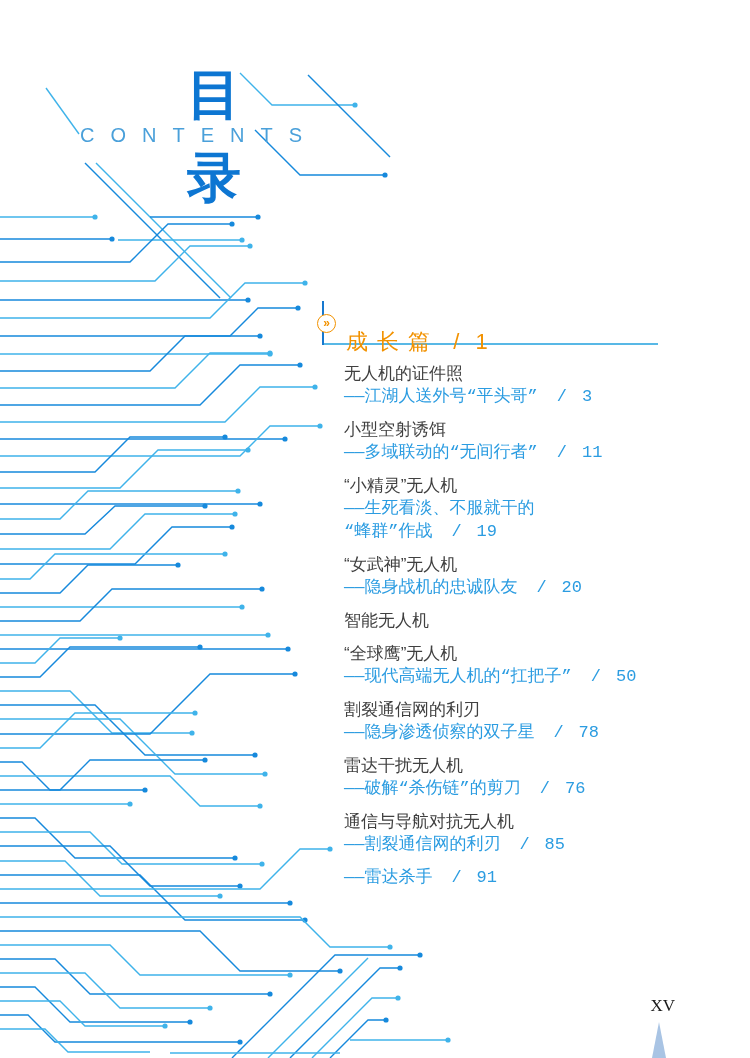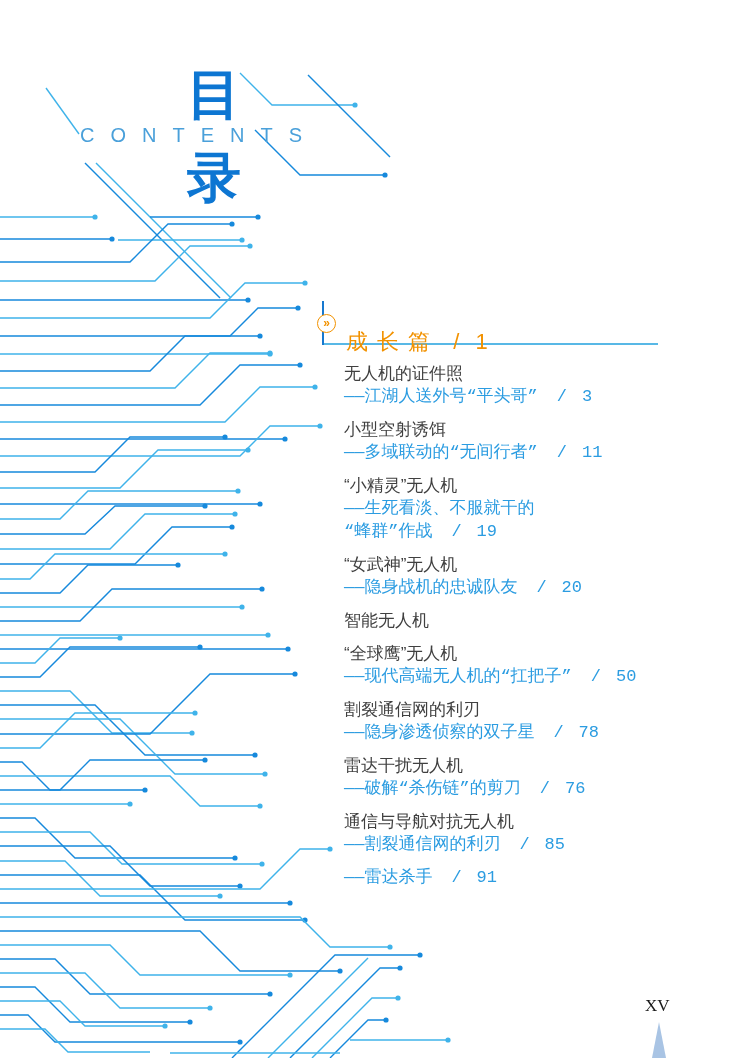--- a/index.html
+++ b/index.html
@@ -29,21 +29,21 @@
 
   
   .toc{position:absolute;left:344px;top:362px;width:330px;z-index:3;}
   .toc-entry{margin-bottom:10px;}
   .entry-title{font-size:17px;line-height:23px;color:#404040;}
   .entry-sub{font-size:17px;line-height:23px;color:#2b9ce1;font-family:Liberation Mono, monospace;}
   .entry-sep{margin-left:19px;}
   .entry-pnum{margin-left:15px;}
 
   
-  .page-number{position:absolute;left:645px;top:996px;width:30px;text-align:left;z-index:3;
+  .page-number{position:absolute;left:645px;top:996px;width:30px;text-align:right;z-index:3;
                font-family:"Liberation Serif","DejaVu Serif",serif;font-size:17px;color:#1a1a1a;}
 </style>
 </head>
 <body>
 
 <div class="page">
 
   <svg class="circuit" width="750" height="1058" viewBox="0 0 750 1058" id="circuit-svg">
       <polyline points="46,88 79,134" fill="none" stroke="#3fb3ea" stroke-width="1.4"></polyline>
       <polyline points="240,73 272,105 355,105" fill="none" stroke="#3fb3ea" stroke-width="1.4"></polyline>

